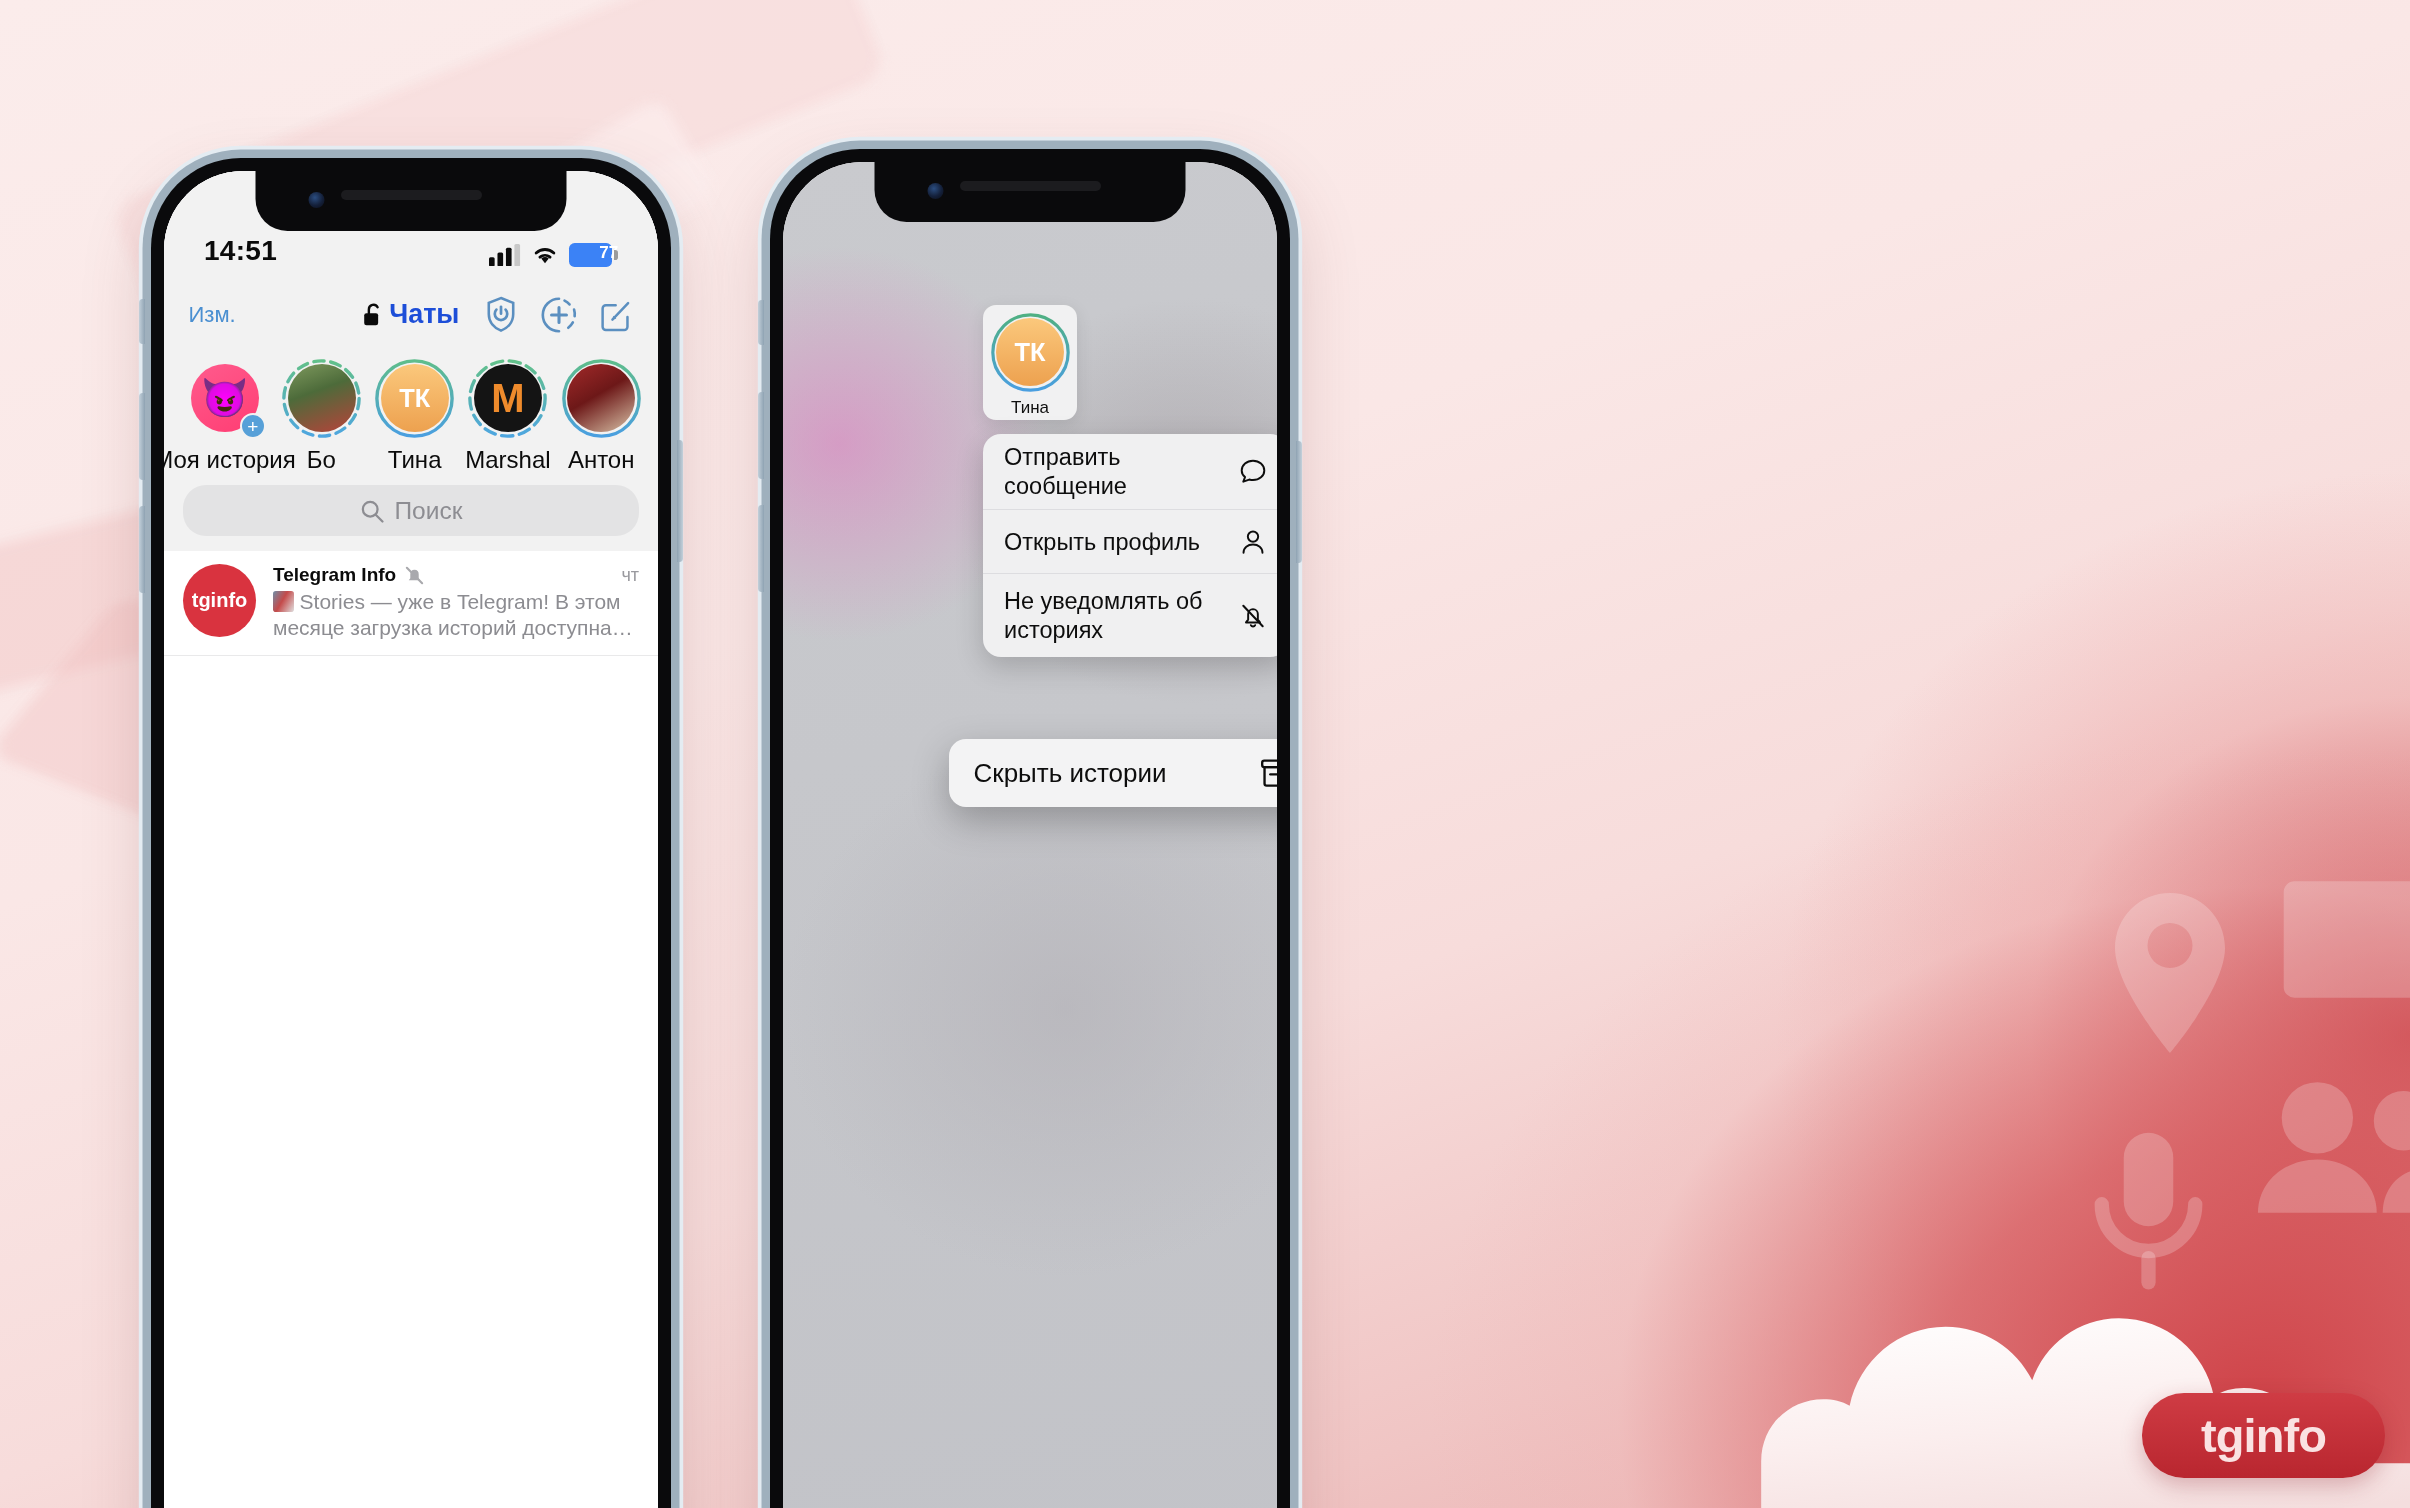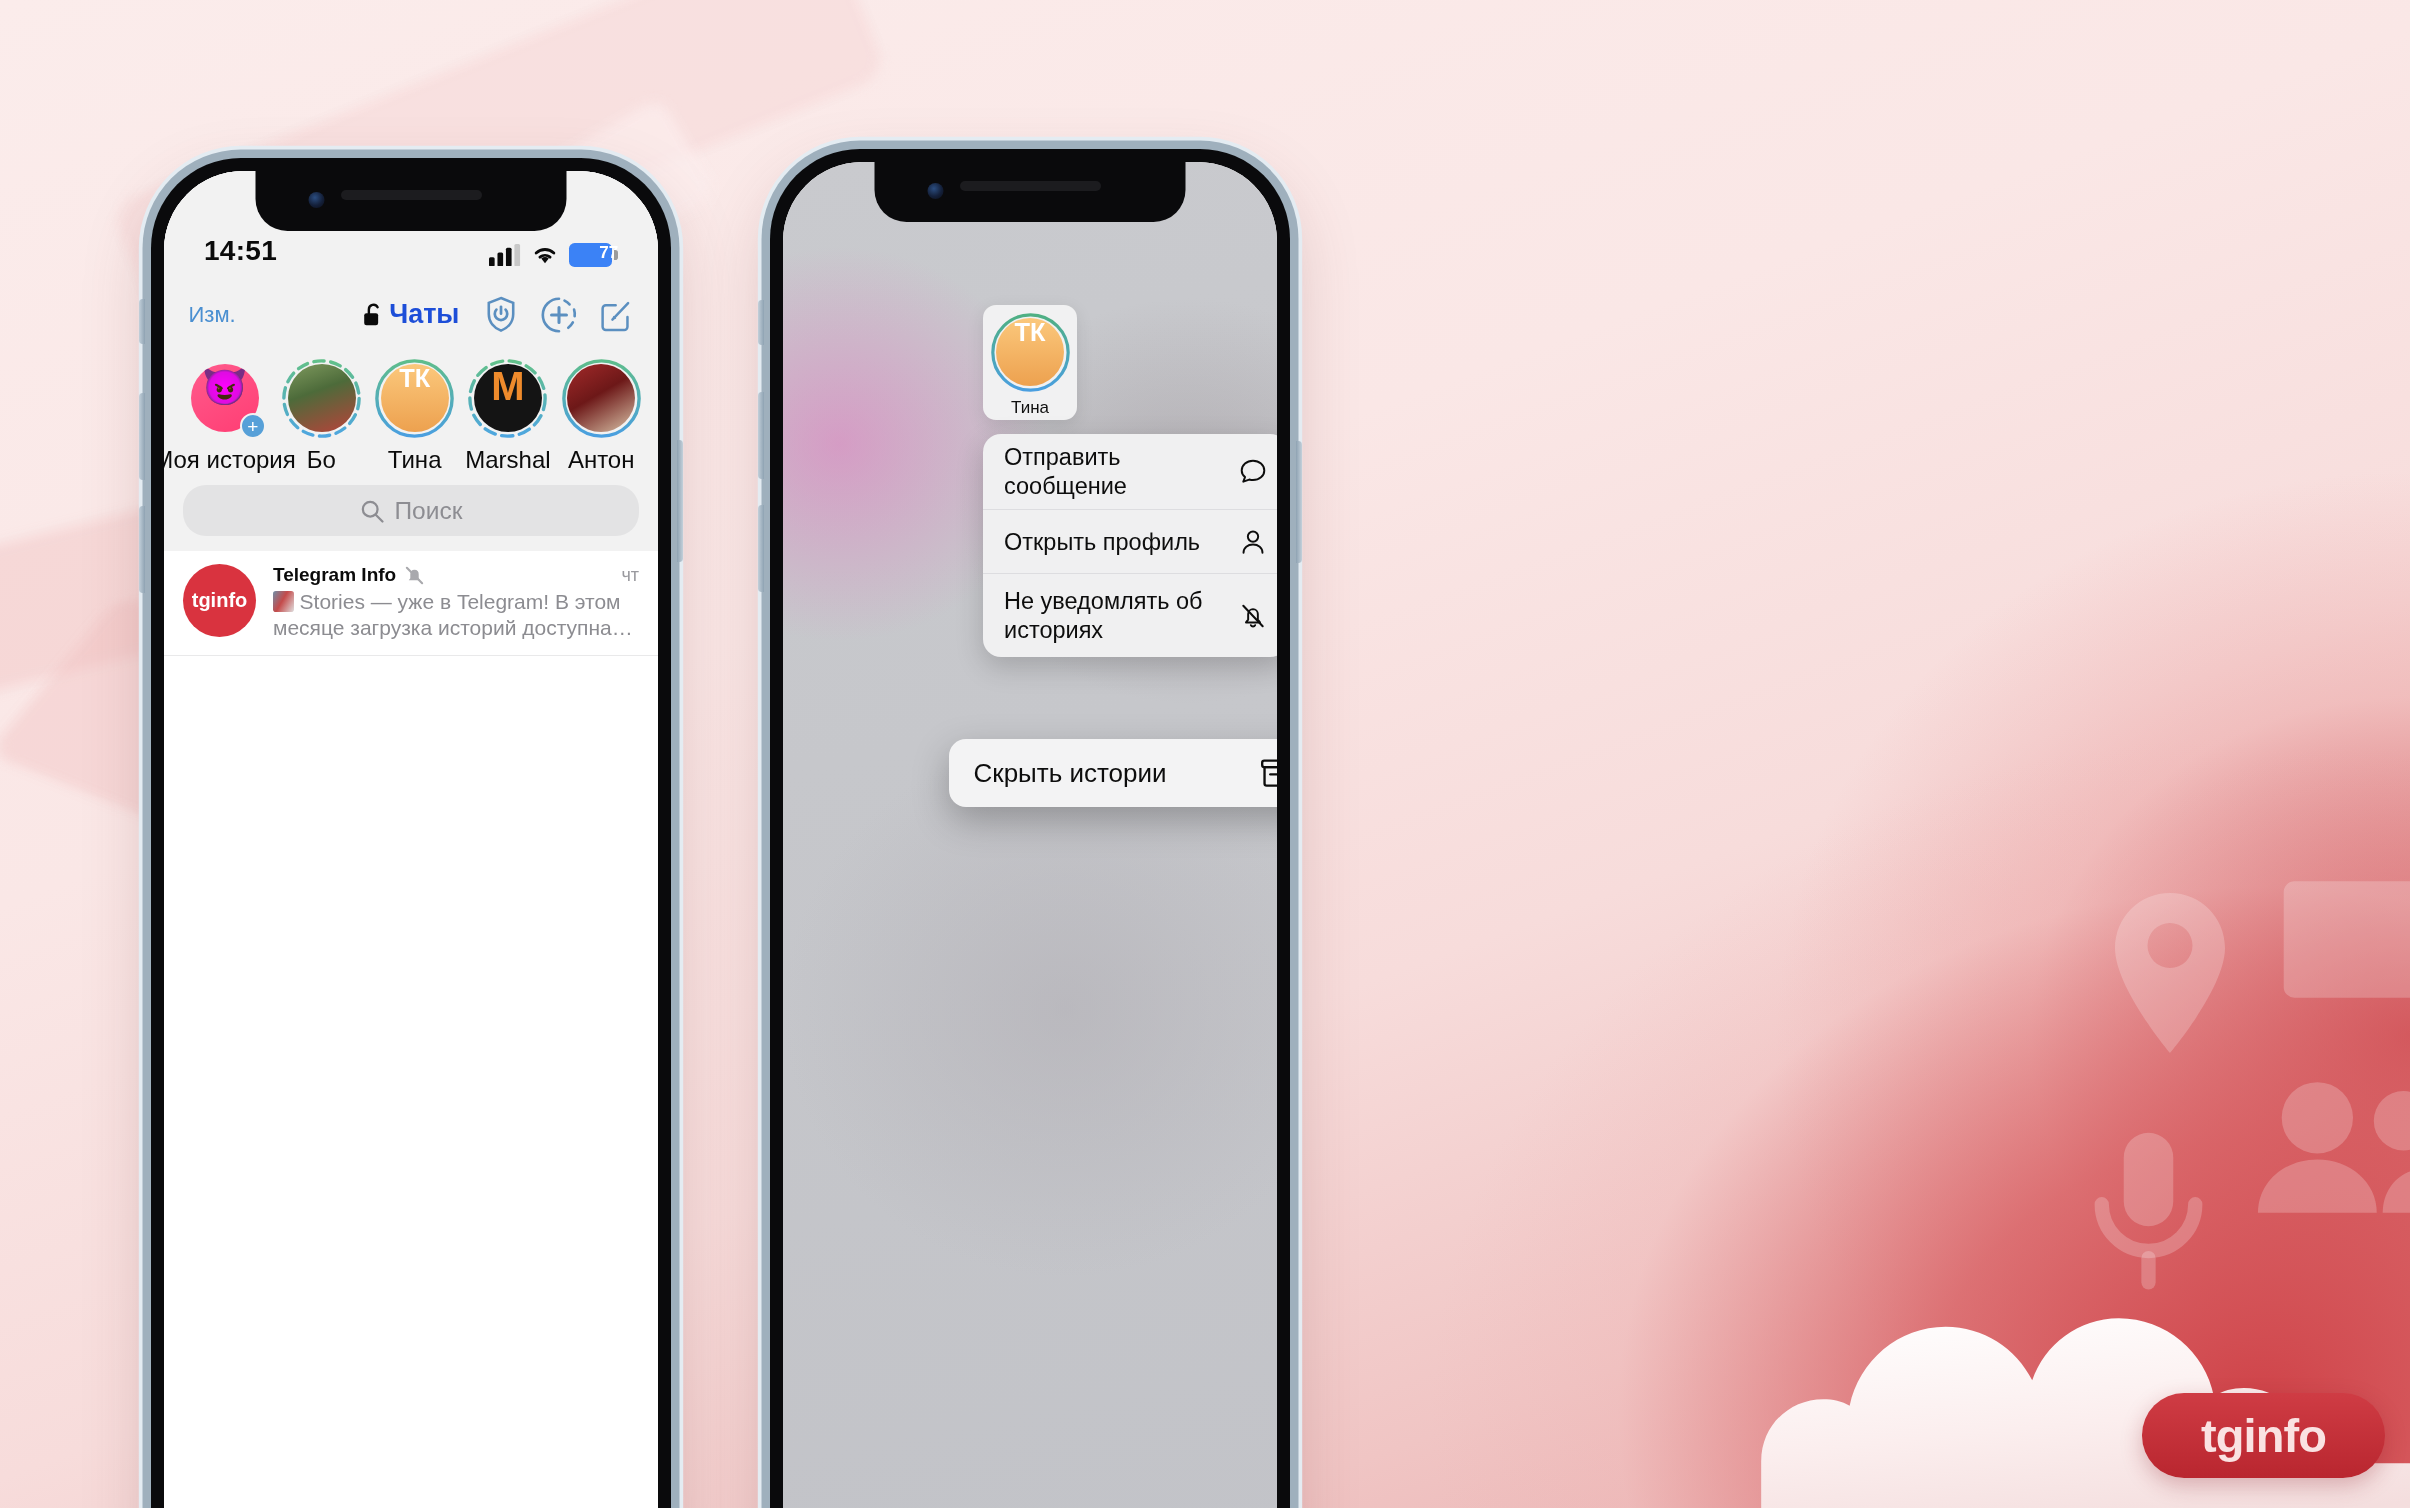--- a/index.html
+++ b/index.html
@@ -146,21 +146,21 @@
     display: flex; padding: 5.6px 13px 9.4px 13px;
     gap: 5.6px;
   }
   .story { width: 95px; display: flex; flex-direction: column; align-items: center; gap: 8.5px; }
   .story-ring { position: relative; width: 79px; height: 79px; }
   .story-ring svg { position: absolute; inset: 0; }
   .story-av {
     position: absolute; left: 5.6px; top: 5.6px;
     width: 68px; height: 68px; border-radius: 50%;
     overflow: hidden;
-    display: flex; align-items: flex-start; justify-content: center;
+    display: flex; align-items: center; justify-content: center;
     font-weight: 700; color: #fff; font-size: 25.4px;
   }
   .story-name { font-size: 24px; color: #0b0b0b; white-space: nowrap; }
 
   .search-wrap { background: #f2f2f2; padding: 1.9px 19px 15px 19px; }
   .search-box {
     height: 51px; border-radius: 23px;
     background: #e3e3e4;
     display: flex; align-items: center; justify-content: center;
     gap: 10.4px;

